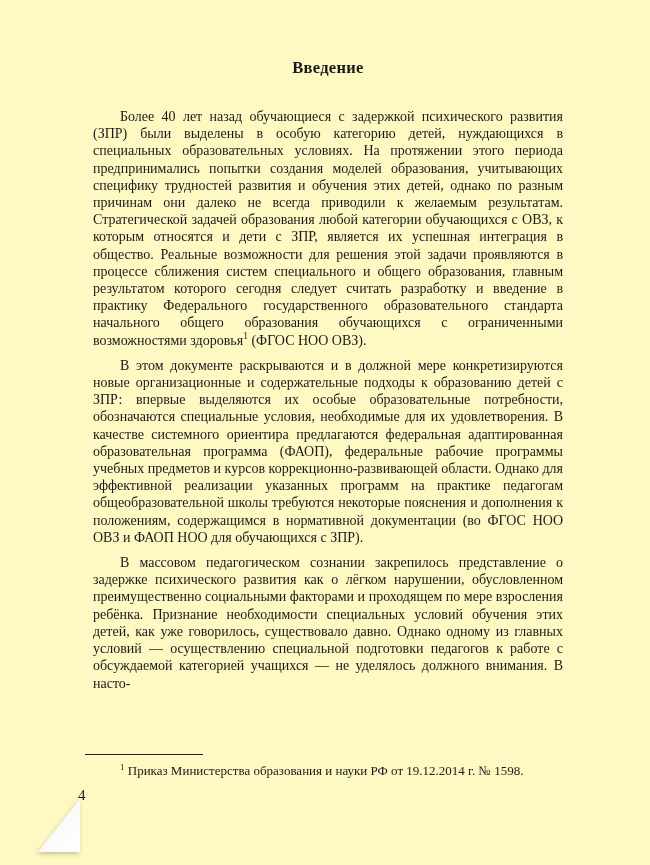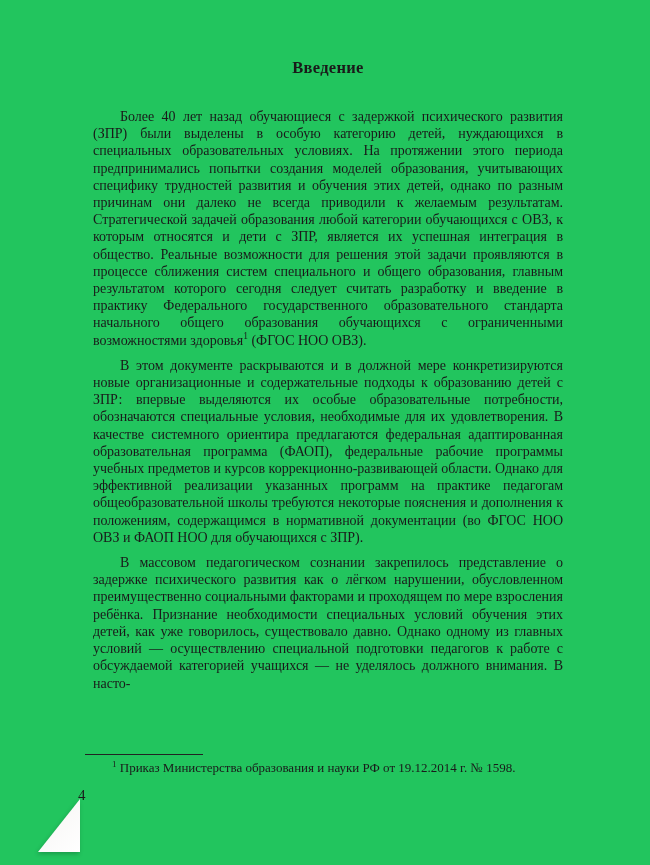--- a/index.html
+++ b/index.html
@@ -11,21 +11,21 @@
     height: 865px;
     background: #ffffff;
     font-family: "Liberation Serif", serif;
     position: relative;
     overflow: hidden;
     color: #1a1a1a;
   }
   .page {
     position: absolute;
     inset: 0;
-    background: #22c55e;
+    background: #fef9c3;
   }
   .text-block {
     position: absolute;
     left: 85px;
     top: 58px;
     width: 486px;
   }
   .chapter-title {
     margin: 0 0 22px 0;
     font-size: 16.5px;
@@ -56,21 +56,21 @@
     top: 754px;
     width: 486px;
   }
   .footnote-rule {
     width: 118px;
     height: 1px;
     background: #222222;
     margin-bottom: 5px;
   }
   .footnote {
-    margin: 0;
+    margin: 8px;
     font-size: 13px;
     line-height: 16px;
     text-indent: 27px;
     text-align: justify;
   }
   .footnote sup {
     font-size: 9px;
     line-height: 0;
   }
   .page-number {

